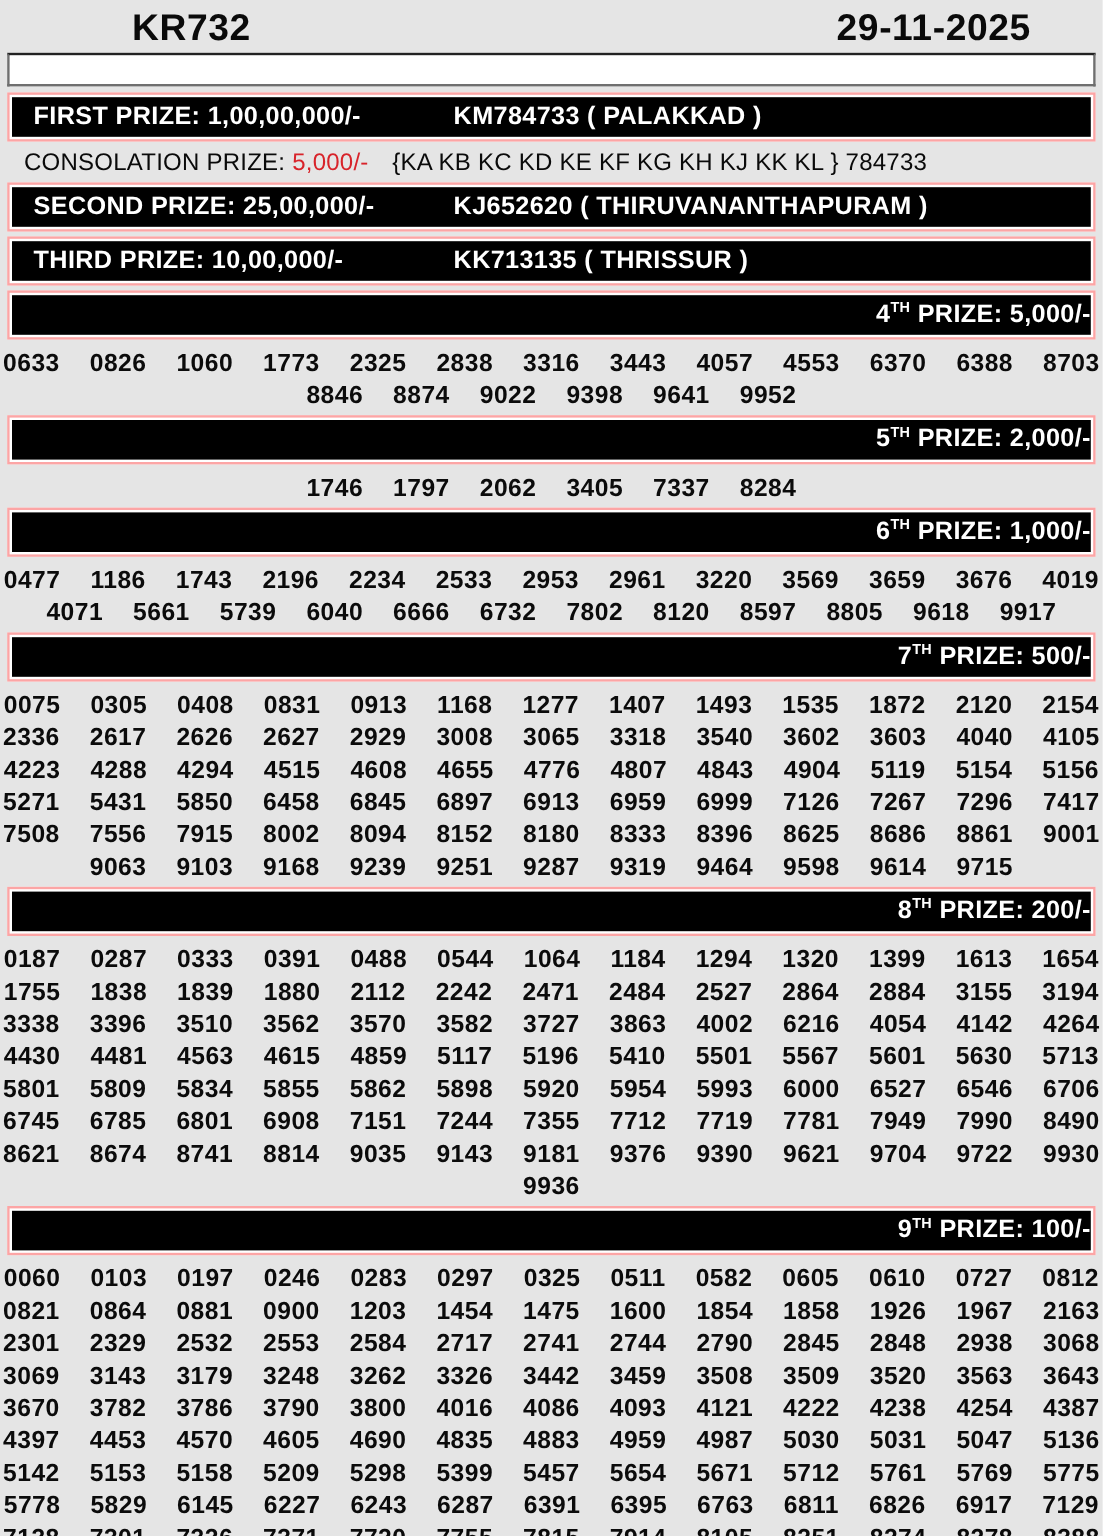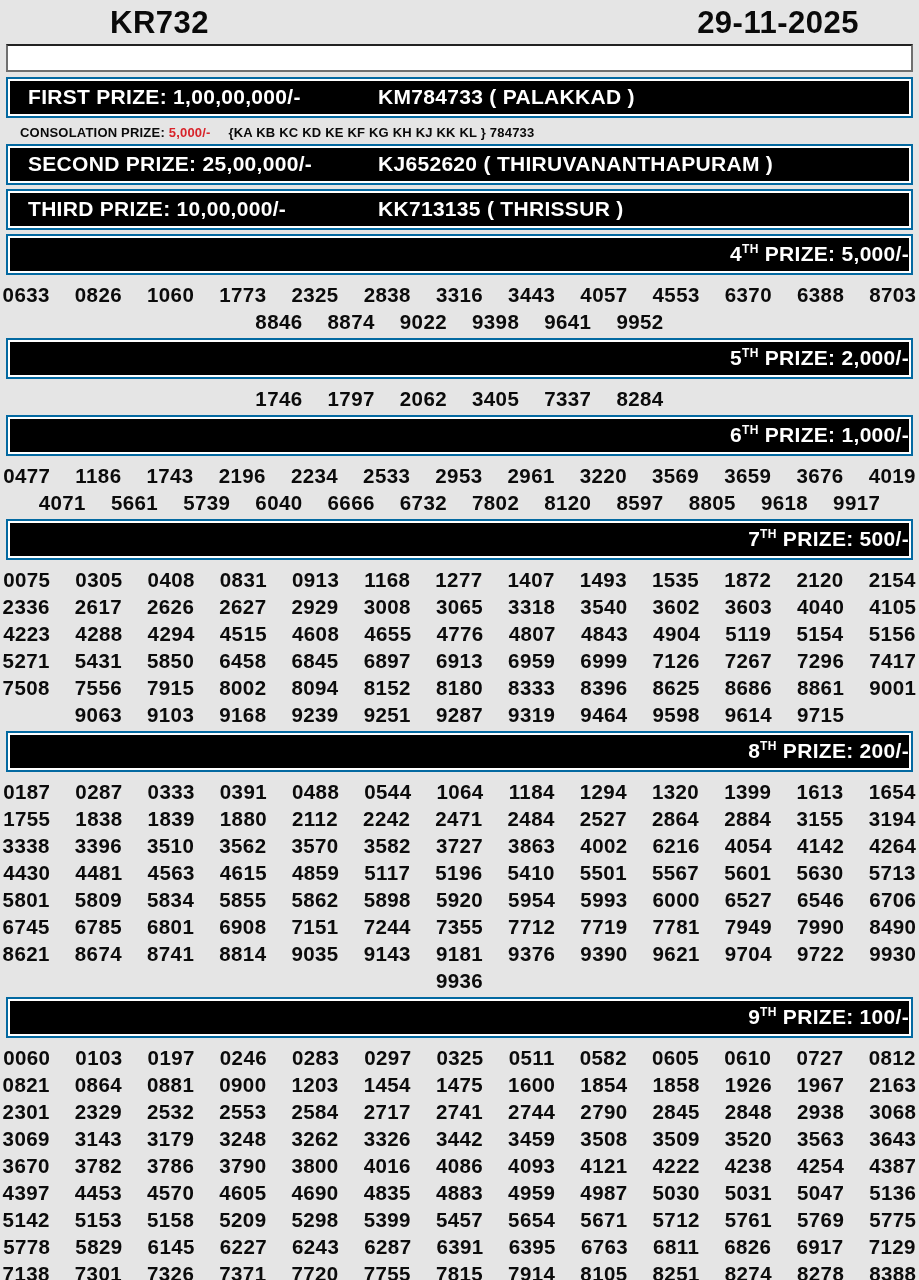--- a/index.html
+++ b/index.html
@@ -20,36 +20,36 @@
   .header .mid{letter-spacing:1px;}
 
   
   .redacted-box{
     margin:1px 6px 5px 6px;height:24px;
     border:2px solid #6f6f6f;border-top-color:#222;background:#fff;
   }
 
   
   .barframe{
-    border:2px solid #0369a1;background:#fff;padding:2px;
+    border:2px solid #fca5a5;background:#fff;padding:2px;
     margin:0 6px 4px 6px;
   }
   .bar{
     background:#000;color:#fff;font-weight:bold;
     font-size:21px;letter-spacing:0.3px;
     padding:4px 0 5px 0;white-space:nowrap;
   }
   .prize-row{display:flex;padding-left:18px;}
   .prize-row .plabel{width:350px;flex:0 0 auto;}
   .tier-bar{text-align:right;padding-left:25px;}
   .tier-bar sup{font-size:12px;vertical-align:super;line-height:0;}
 
   
   .consolation{
-    padding:3px 0 4px 20px;font-weight:bold;font-size:13px;
+    padding:3px 0 4px 20px;font-weight:normal;font-size:20px;
     white-space:nowrap;letter-spacing:0.2px;
   }
   .consolation .red{color:#d8232a;}
   .consolation .series{margin-left:14px;}
 
   
   section{margin:0;}
   .numbers{padding:2px 0 3px 0;}
   .num-row{
     display:flex;justify-content:center;gap:25px;

